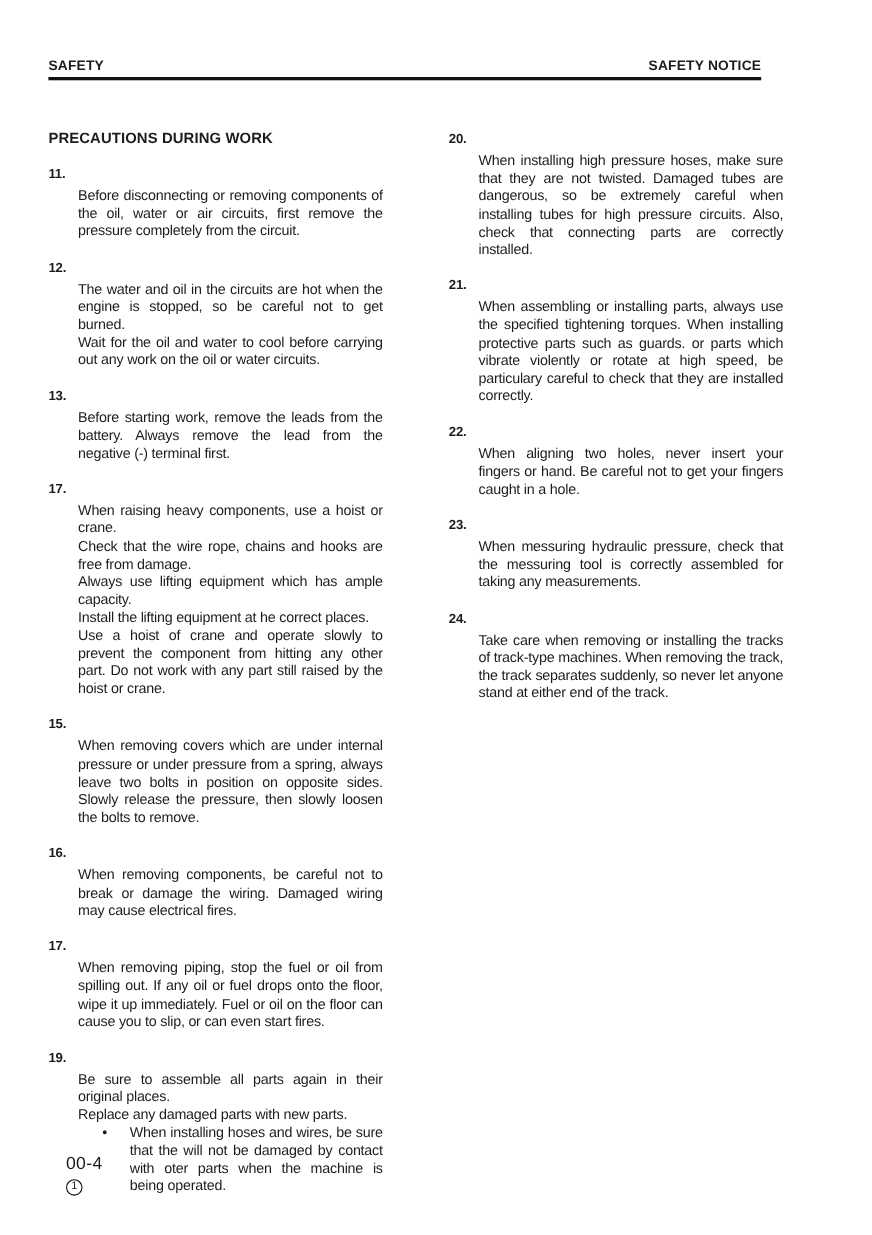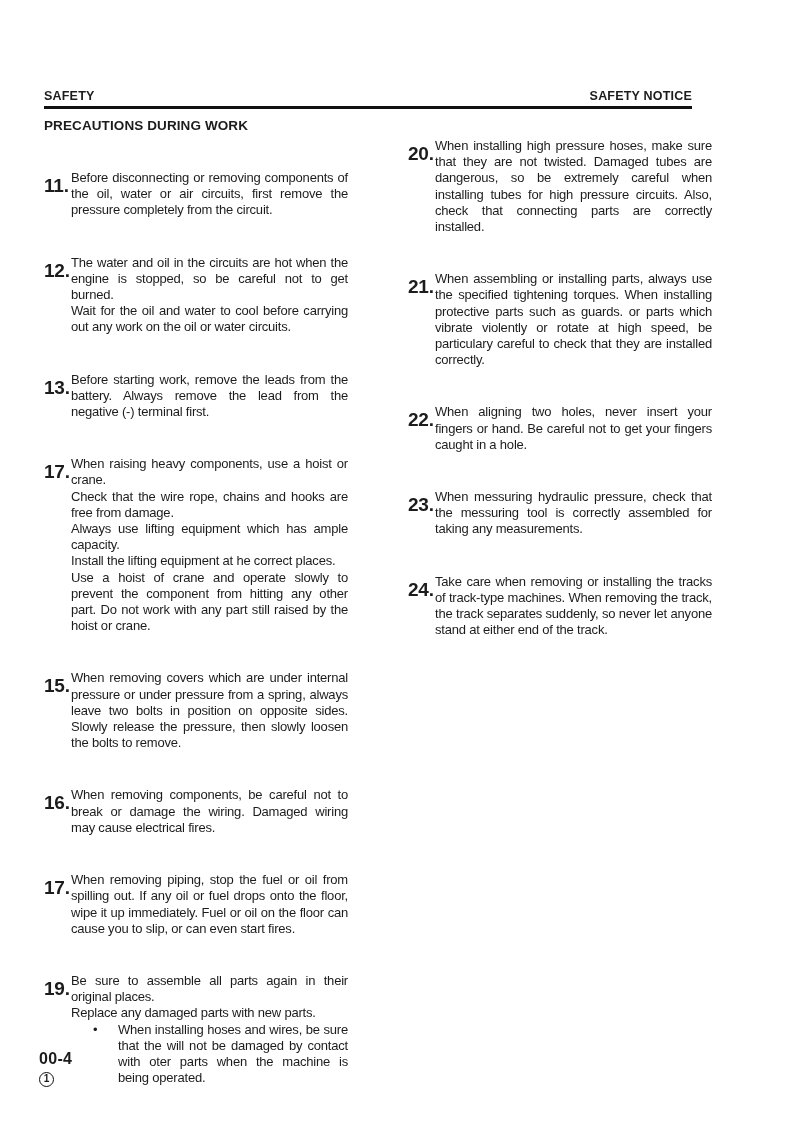--- a/index.html
+++ b/index.html
@@ -19,21 +19,20 @@
   
   .hdr {
     position: absolute;
     left: 44px;
     top: 53px;
     width: 648px;
   }
   .hdr-row {
     display: flex;
     justify-content: space-between;
-    margin-top: 36px;
   }
   .hdr-title {
     font-size: 12.5px;
     font-weight: bold;
     letter-spacing: 0.2px;
   }
   .hdr-rule {
     margin-top: 3px;
     height: 3px;
     background: #111111;
@@ -57,25 +56,24 @@
     letter-spacing: 0.1px;
     margin-bottom: 17px;
   }
   .item {
     display: flex;
     margin-bottom: 16px;
   }
   .item .num {
     flex: none;
     width: 27px;
-    font-size: 19px;
+    font-size: 12px;
     font-weight: bold;
     line-height: 16.2px;
     letter-spacing: -0.2px;
-    margin-top: 28px;
   }
   .item .body {
     flex: 1;
     font-size: 13px;
     line-height: 16.2px;
     letter-spacing: -0.2px;
     margin-top: 20px;
   }
   .para {
     text-align: justify;
@@ -104,23 +102,22 @@
     font-size: 28px;
     font-weight: 500;
     letter-spacing: -1.5px;
     color: rgba(15, 15, 15, 0.82);
     mix-blend-mode: multiply;
     white-space: nowrap;
   }
   
   .footer {
     position: absolute;
-    left: 39px;
+    left: 60px;
     top: 1050px;
-    font-weight: bold;
   }
   .page-number {
     font-size: 16px;
     letter-spacing: 0.3px;
   }
   .rev-badge {
     display: inline-flex;
     align-items: center;
     justify-content: center;
     width: 13px;

